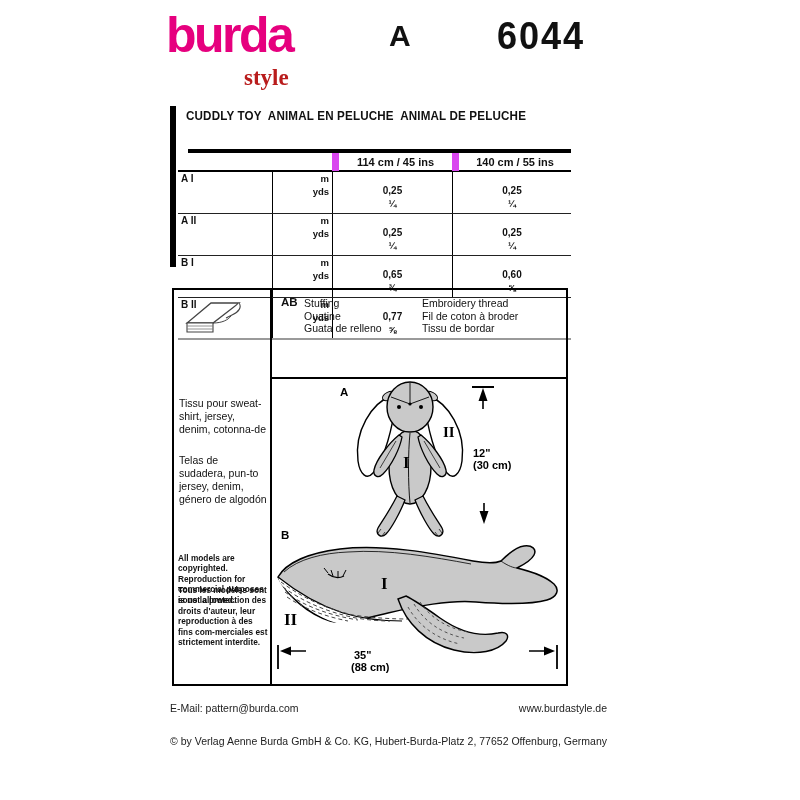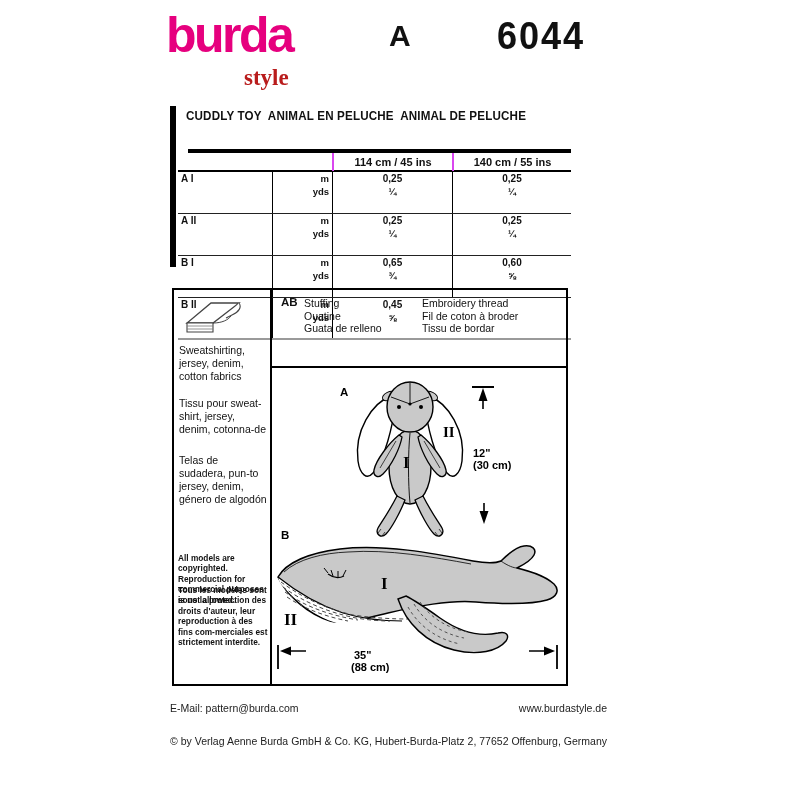--- a/index.html
+++ b/index.html
@@ -18,36 +18,36 @@
   .pattern-number { font-size:38px; font-weight:700; letter-spacing:2px; transform:scaleX(.95); transform-origin:left top; }
 
   
   .rule-bar { background:#000; }
   .page-title { font-weight:700; font-size:13.5px; white-space:pre; transform:scaleX(.86); transform-origin:left top; letter-spacing:.2px; }
 
   
   .ytable { position:absolute; left:178px; top:153px; width:393px; font-weight:700; }
   .ytable .hrow { display:grid; grid-template-columns:154px 120px 119px; height:19px; border-bottom:2px solid #000; }
   .ytable .hcell { font-size:11px; text-align:center; line-height:18px; }
-  .ytable .hcell.b { border-left:2px solid #d946ef; }
+  .ytable .hcell.b { border-left:7px solid #d946ef; }
   .trow { display:grid; grid-template-columns:94px 60px 120px 119px; height:42px; border-bottom:1px solid #222; }
   .trow.last { border-bottom:2px solid #9a9a9a; }
   .tc { font-size:10px; line-height:12.5px; }
   .tc.label { padding-left:3px; padding-top:1px; }
   .tc.units { text-align:right; padding-right:3px; padding-top:1px; border-left:1px solid #000; font-size:9.5px; }
-  .tc.val  { text-align:center; padding-top:1px; border-left:1px solid #000; }
+  .tc.val  { text-align:center; padding-top:13px; border-left:1px solid #000; }
   .tc .frac { font-size:9.5px; }
 
   
   .main-box { position:absolute; left:172px; top:288px; width:396px; height:398px; border:2px solid #000; display:flex; }
   .sidebar { width:98px; border-right:2px solid #000; position:relative; }
   .side-txt { position:absolute; left:5px; width:88px; font-size:10.5px; line-height:13px; }
   .side-copy { position:absolute; left:4px; width:90px; font-size:8.3px; line-height:10.4px; font-weight:700; }
   .right-col { flex:1; position:relative; }
-  .notions { height:78px; border-bottom:2px solid #000; position:relative; }
+  .notions { height:89px; border-bottom:2px solid #000; position:relative; }
   .notions .ab { position:absolute; left:9px; top:6px; font-size:11.5px; font-weight:700; }
   .nlist { position:absolute; top:7px; font-size:10.5px; line-height:12.6px; }
   .nlist.c1 { left:32px; }
   .nlist.c2 { left:150px; }
 
   
   .draw-svg { position:absolute; left:-4px; top:73px; width:299px; height:321px; }
   .roman { font-family:"Liberation Serif", serif; font-weight:700; }
 
   
@@ -125,37 +125,36 @@
     </div>
   </div>
 
   <div class="trow last">
     <div class="tc label">B II</div>
     <div class="tc units">
       <div>m</div>
       <div>yds</div>
     </div>
     <div class="tc val">
-      <div>0,45</div>
+      <div>0,77</div>
       <div class="frac">⅝</div>
     </div>
   </div>
 </div>
 
 <div class="main-box">
 
   <div class="sidebar">
     <svg class="abs" style="left:8px; top:5px;" width="62" height="42" viewBox="0 0 62 42">
       <path d="M5,28 L31,28 L57,8 L29,8 Z" fill="#fff" stroke="#444" stroke-width="1.3"></path>
       <path d="M57,8 C60,12 57,17 50,20 L44,23" fill="#fff" stroke="#444" stroke-width="1.1"></path>
       <path d="M5,28 L31,28 L31,37 L5,37 Z" fill="#fff" stroke="#444" stroke-width="1.1"></path>
       <path d="M5,31 L31,31 M5,34 L31,34" stroke="#777" stroke-width=".8"></path>
       <path d="M31,28 C40,28 46,25 49,21" fill="none" stroke="#444" stroke-width="1"></path>
     </svg>
-    <div class="side-txt" style="top:54px;">Sweatshirting, jersey, denim, cotton fabrics</div>
     <div class="side-txt" style="top:107px;">Tissu pour sweat-shirt, jersey, denim, cotonna-de</div>
     <div class="side-txt" style="top:164px;">Telas de sudadera, pun-to jersey, denim, género de algodón</div>
     <div class="side-copy" style="top:263px;">All models are copyrighted. Reproduction for commercial purposes is not allowed.</div>
     <div class="side-copy" style="top:295px;">Tous les modèles sont sous la protection des droits d'auteur, leur reproduction à des fins com-merciales est strictement interdite.</div>
   </div>
 
   <div class="right-col">
     <div class="notions">
       <div class="ab">AB</div>
       <div class="nlist c1">

